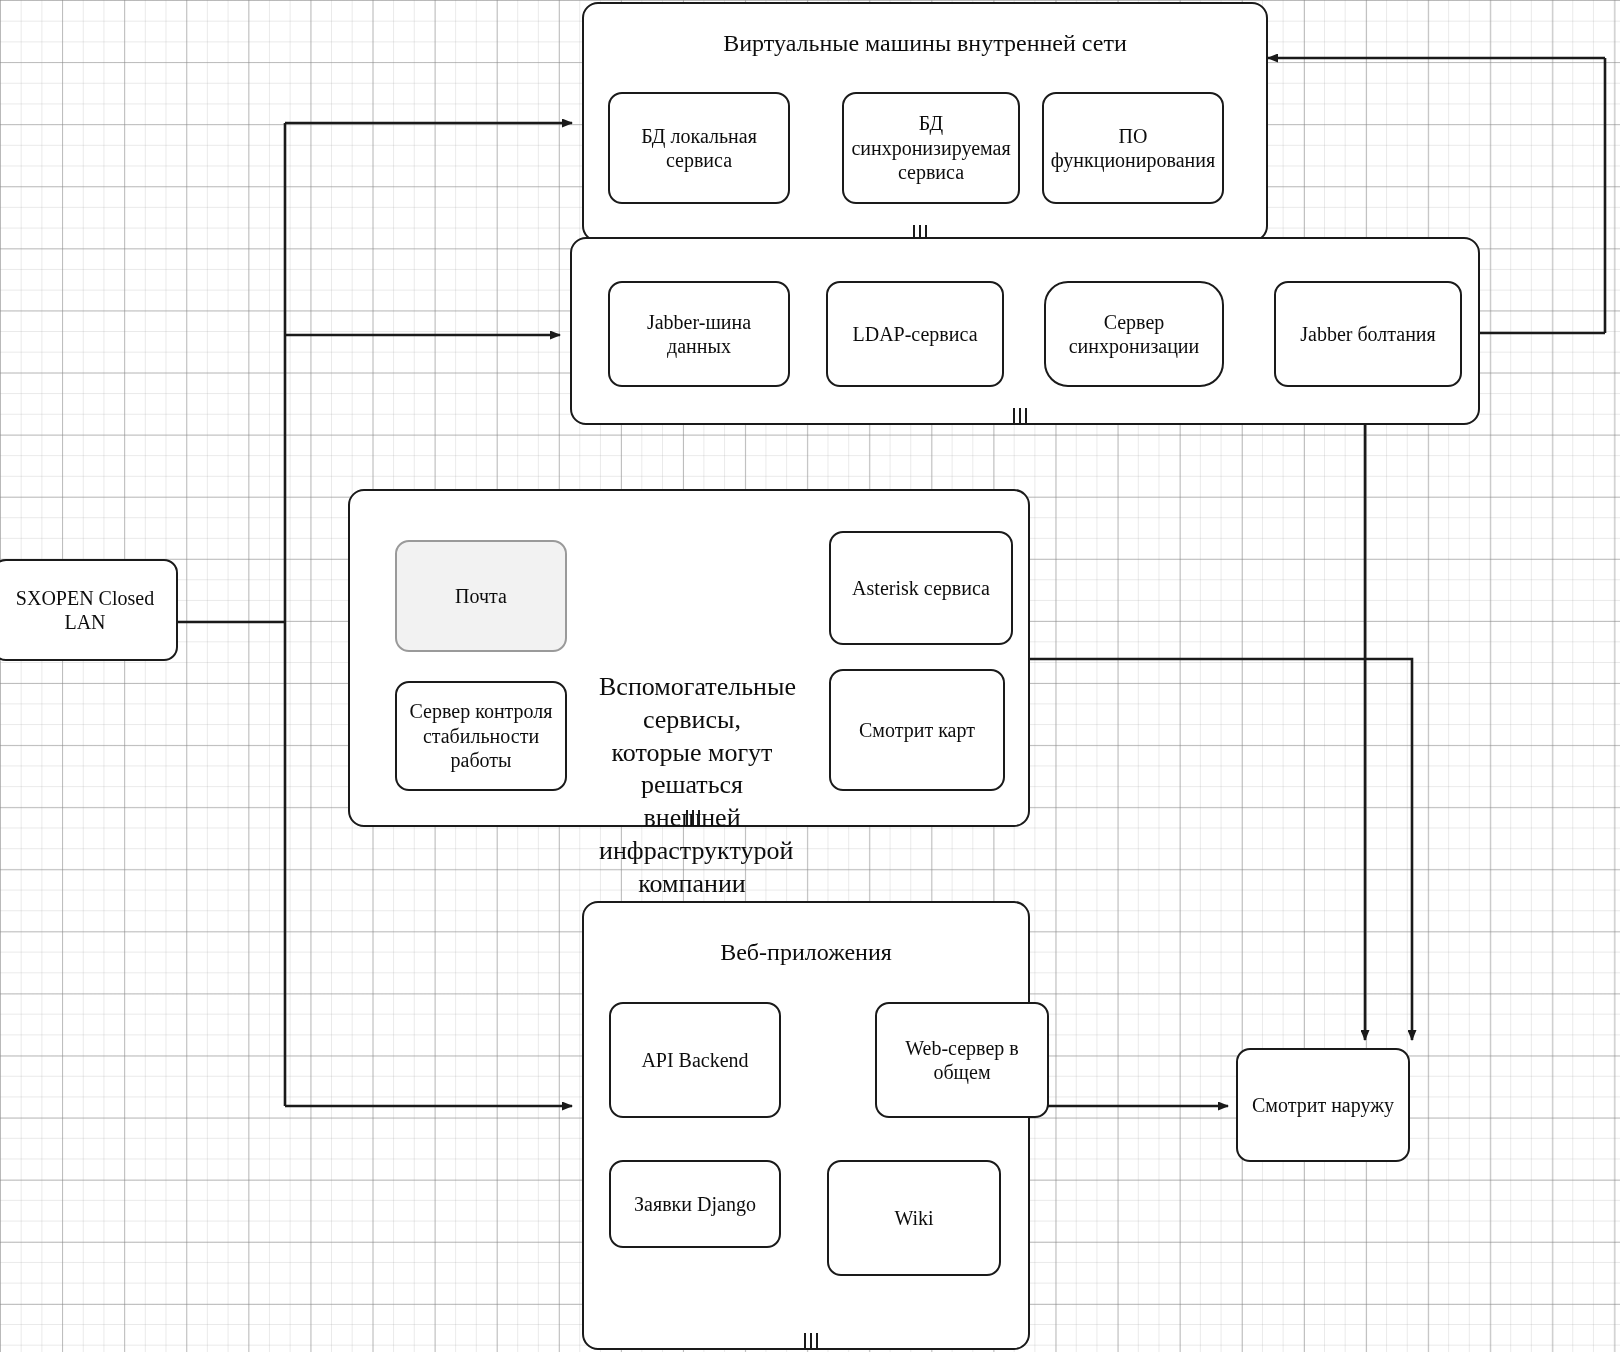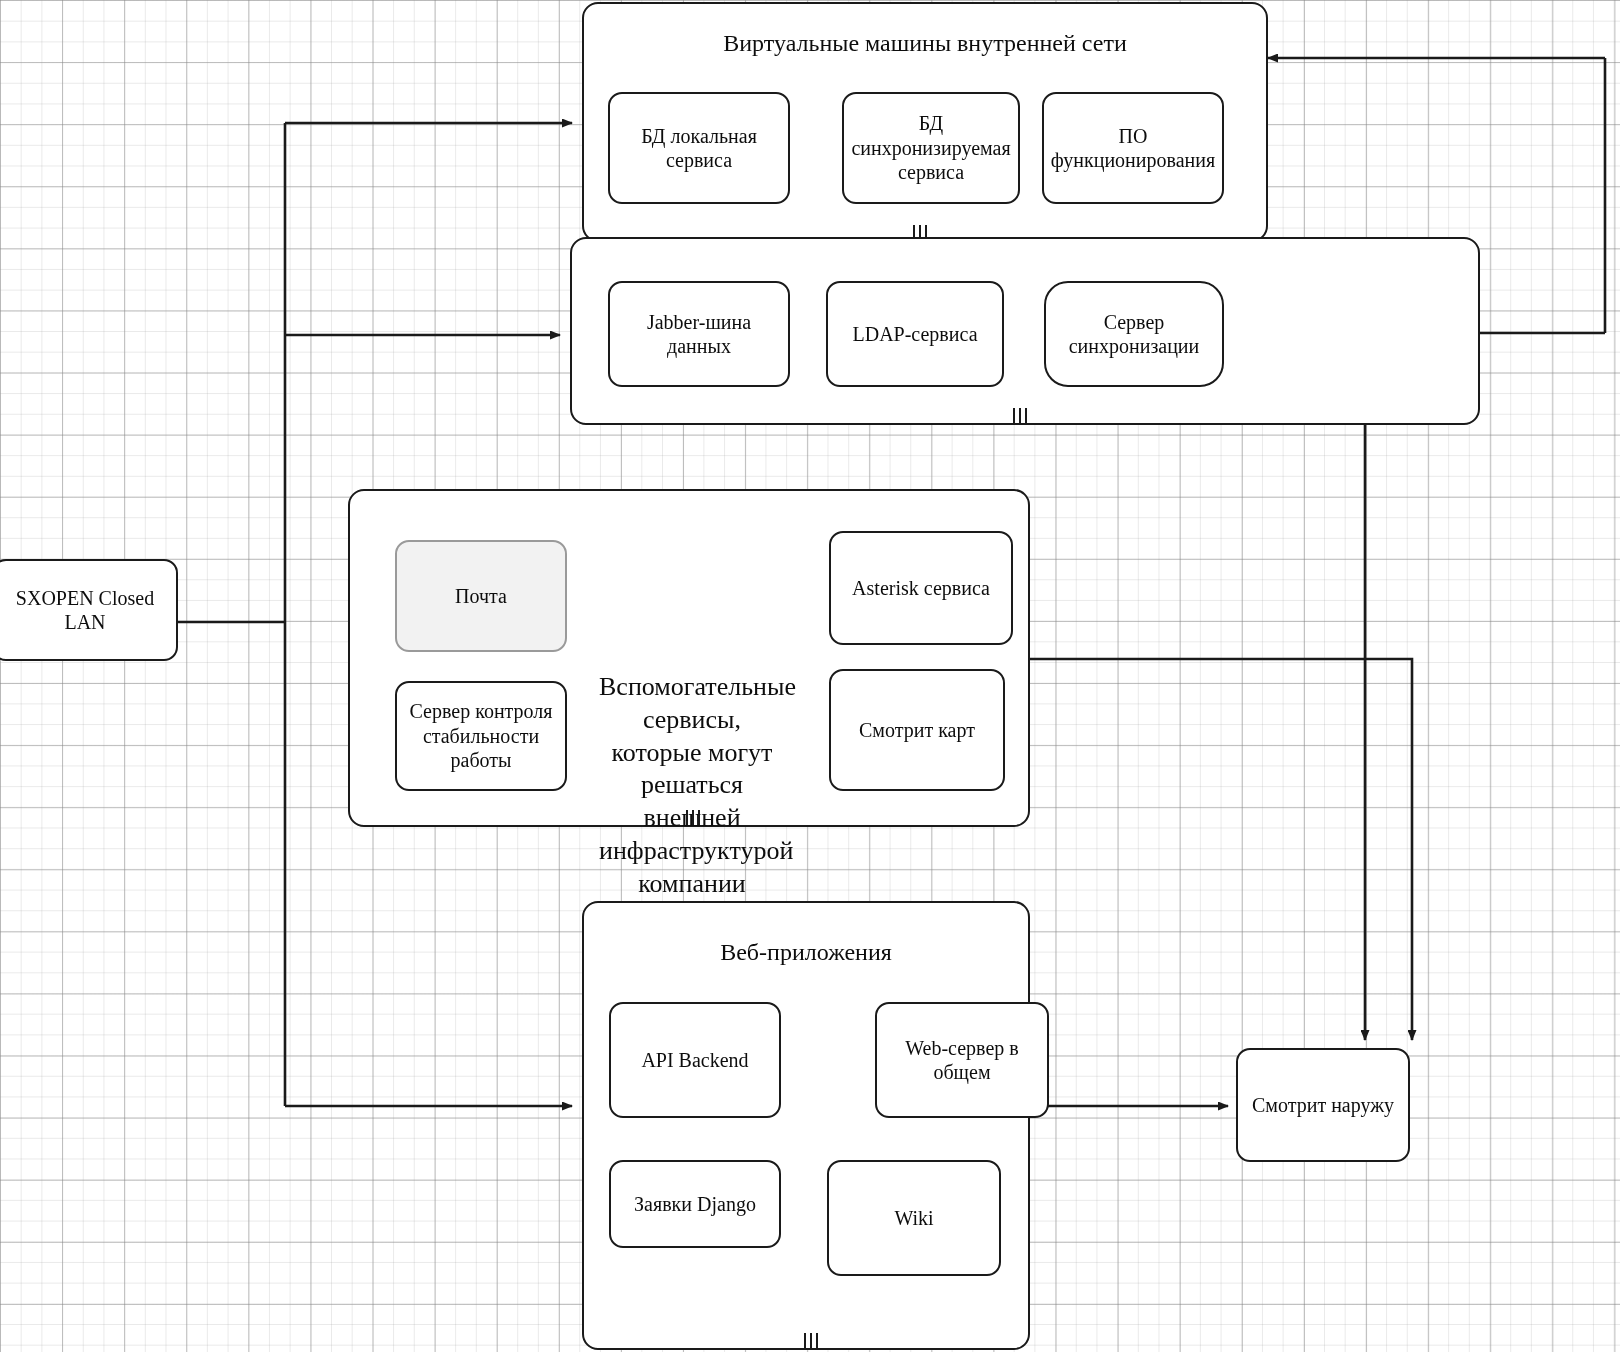--- a/index.html
+++ b/index.html
@@ -149,20 +149,23 @@
   <div class="group" style="left:570px; top:237px; width:910px; height:188px;">
     <div class="node leaf" style="left:36px; top:42px; width:182px; height:106px;">
       <span>Jabber-шина данных</span>
     </div>
     <div class="node leaf" style="left:254px; top:42px; width:178px; height:106px;">
       <span>LDAP-сервиса</span>
     </div>
     <div class="node leaf" style="left:472px; top:42px; width:180px; height:106px;border-radius:24px;">
       <span>Сервер синхронизации</span>
     </div>
+    <div class="node leaf" style="left:702px; top:42px; width:188px; height:106px;">
+      <span>Jabber болтания</span>
+    </div>
     <div class="handle" style="left:441px; bottom:0px;">
         <i></i>
         <i></i>
         <i></i>
       </div>
   </div>
 
   <div class="group" style="left:348px; top:489px; width:682px; height:338px;">
     <div class="node leaf muted" style="left:45px; top:49px; width:172px; height:112px;">
       <span>Почта</span>

